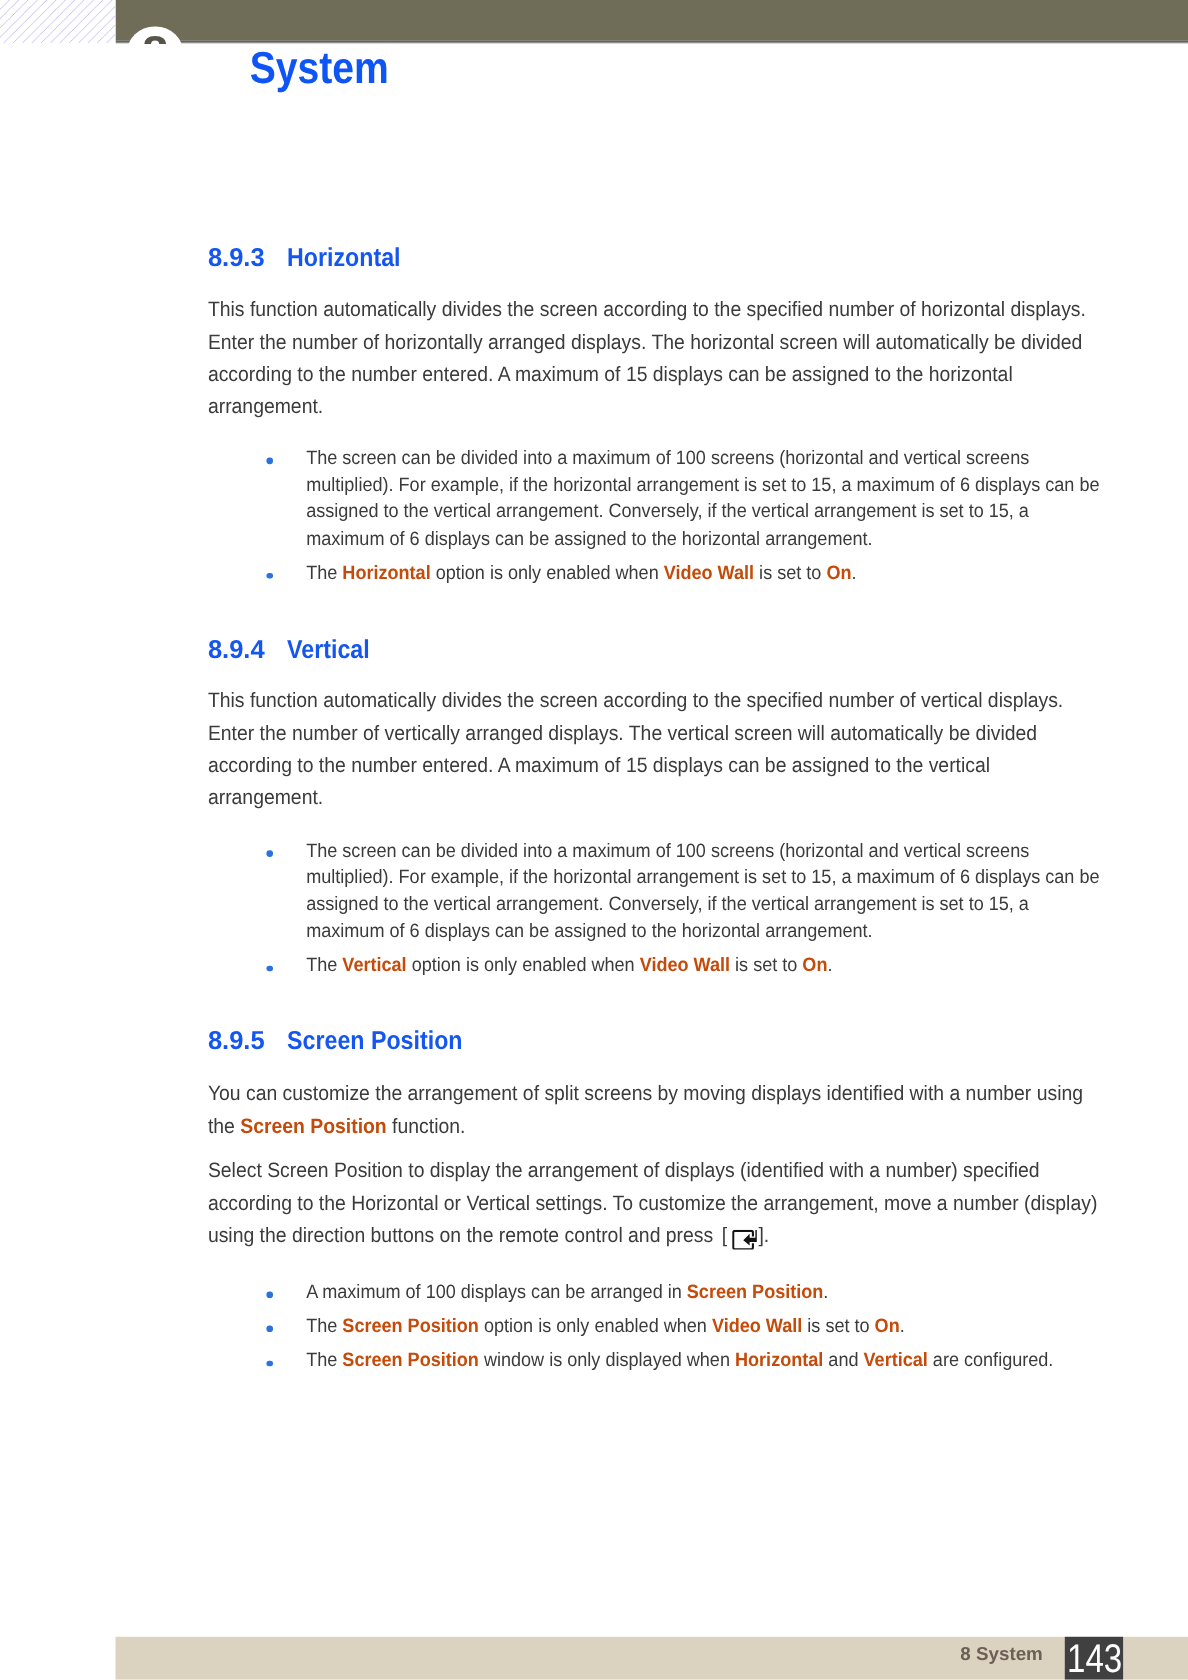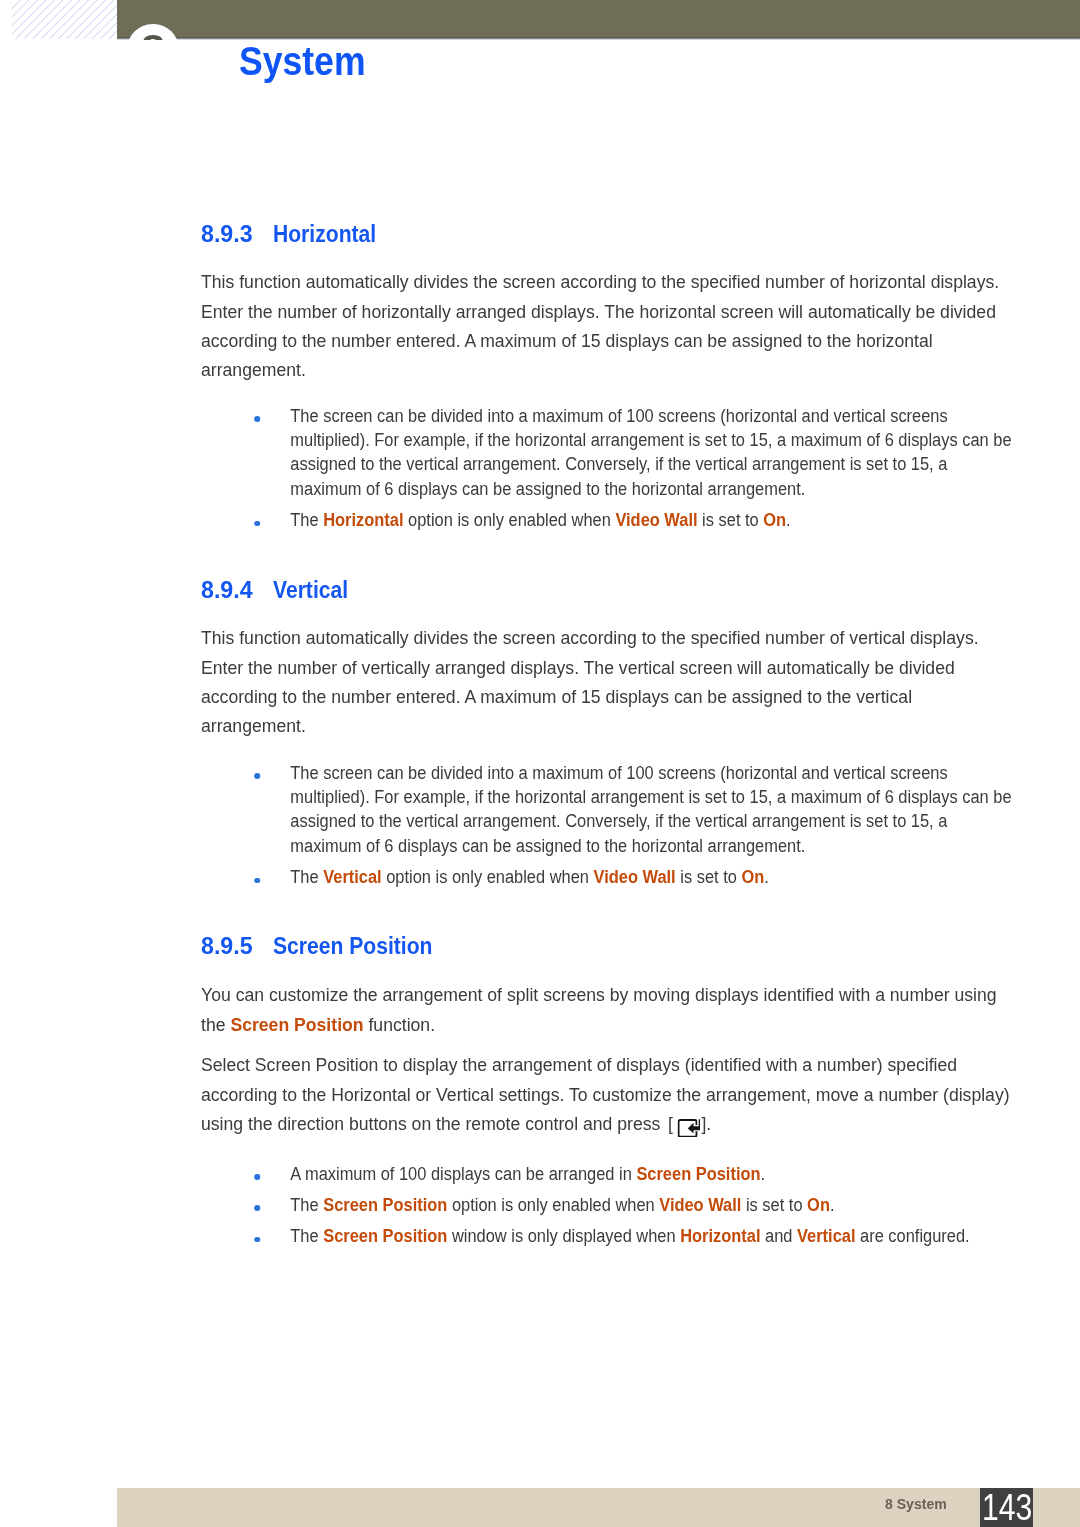--- a/index.html
+++ b/index.html
@@ -1,19 +1,19 @@
 <!DOCTYPE html>
 <html><head>
 <meta charset="utf-8">
 <title>System</title>
 <style>
   html,body{margin:0;padding:0;}
   body{width:1080px;height:1527px;background:#ffffff;
        font-family:"Liberation Sans",sans-serif;position:relative;overflow:hidden;}
-  .page{position:absolute;left:12px;top:0;width:872px;height:1527px;}
+  .page{position:absolute;left:0;top:0;width:872px;height:1527px;}
 
   
   .hatch{position:absolute;left:0;top:0;width:104.9px;height:39.0px;overflow:hidden;}
   .hatch svg{display:block;}
   .headerbar{position:absolute;left:104.9px;top:0;width:975.1px;height:39.6px;overflow:hidden;}
   .hdr-olive{position:absolute;left:0;top:0;width:975.1px;height:36.8px;background:#6f6c58;}
   .hdr-shadow{position:absolute;left:0;top:36.8px;width:975.1px;height:2.8px;
      background:linear-gradient(to bottom, #555555 0%, #5e5e5e 22%, #8e8e8e 55%, #d8d8d8 85%, #ffffff 100%);}
   .hdr-circle{position:absolute;left:10.6px;top:23.9px;width:51.2px;height:51.2px;border-radius:50%;
      background:#ffffff;}
@@ -38,21 +38,21 @@
         transform:scaleX(1.0711);transform-origin:left top;}
   b.r{color:#c44b09;font-weight:bold;}
   .brk{margin-left:3.0px;}
 
   .entkey{display:inline-block;width:24.77px;height:18.6px;vertical-align:-7.2px;margin:0 1.2px 0 4.6px;
      position:relative;}
   .entkey svg{position:absolute;left:0;top:0;display:block;}
 
   
   .footbar{position:absolute;left:105.2px;top:1488px;width:974.8px;height:39px;background:#dbd3c0;}
-  .footlabel{position:absolute;left:872.6px;top:1495.3px;color:#6d5f56;font-size:14px;font-weight:bold;
+  .footlabel{position:absolute;left:872.6px;top:1495.3px;color:#6d5f56;font-size:17px;font-weight:bold;
      line-height:18px;white-space:nowrap;transform:scaleX(1.005);transform-origin:left top;}
   .pagebox{position:absolute;left:968.3px;top:1487.9px;width:53px;height:39.1px;background:#404040;
      overflow:hidden;}
   .pagebox span{position:absolute;left:2.0px;top:1.0px;display:block;width:53px;
      color:#fff;font-size:36.4px;text-align:left;line-height:37px;
      transform:scaleX(0.827);transform-origin:left top;}
 </style>
 </head>
 <body>
 

